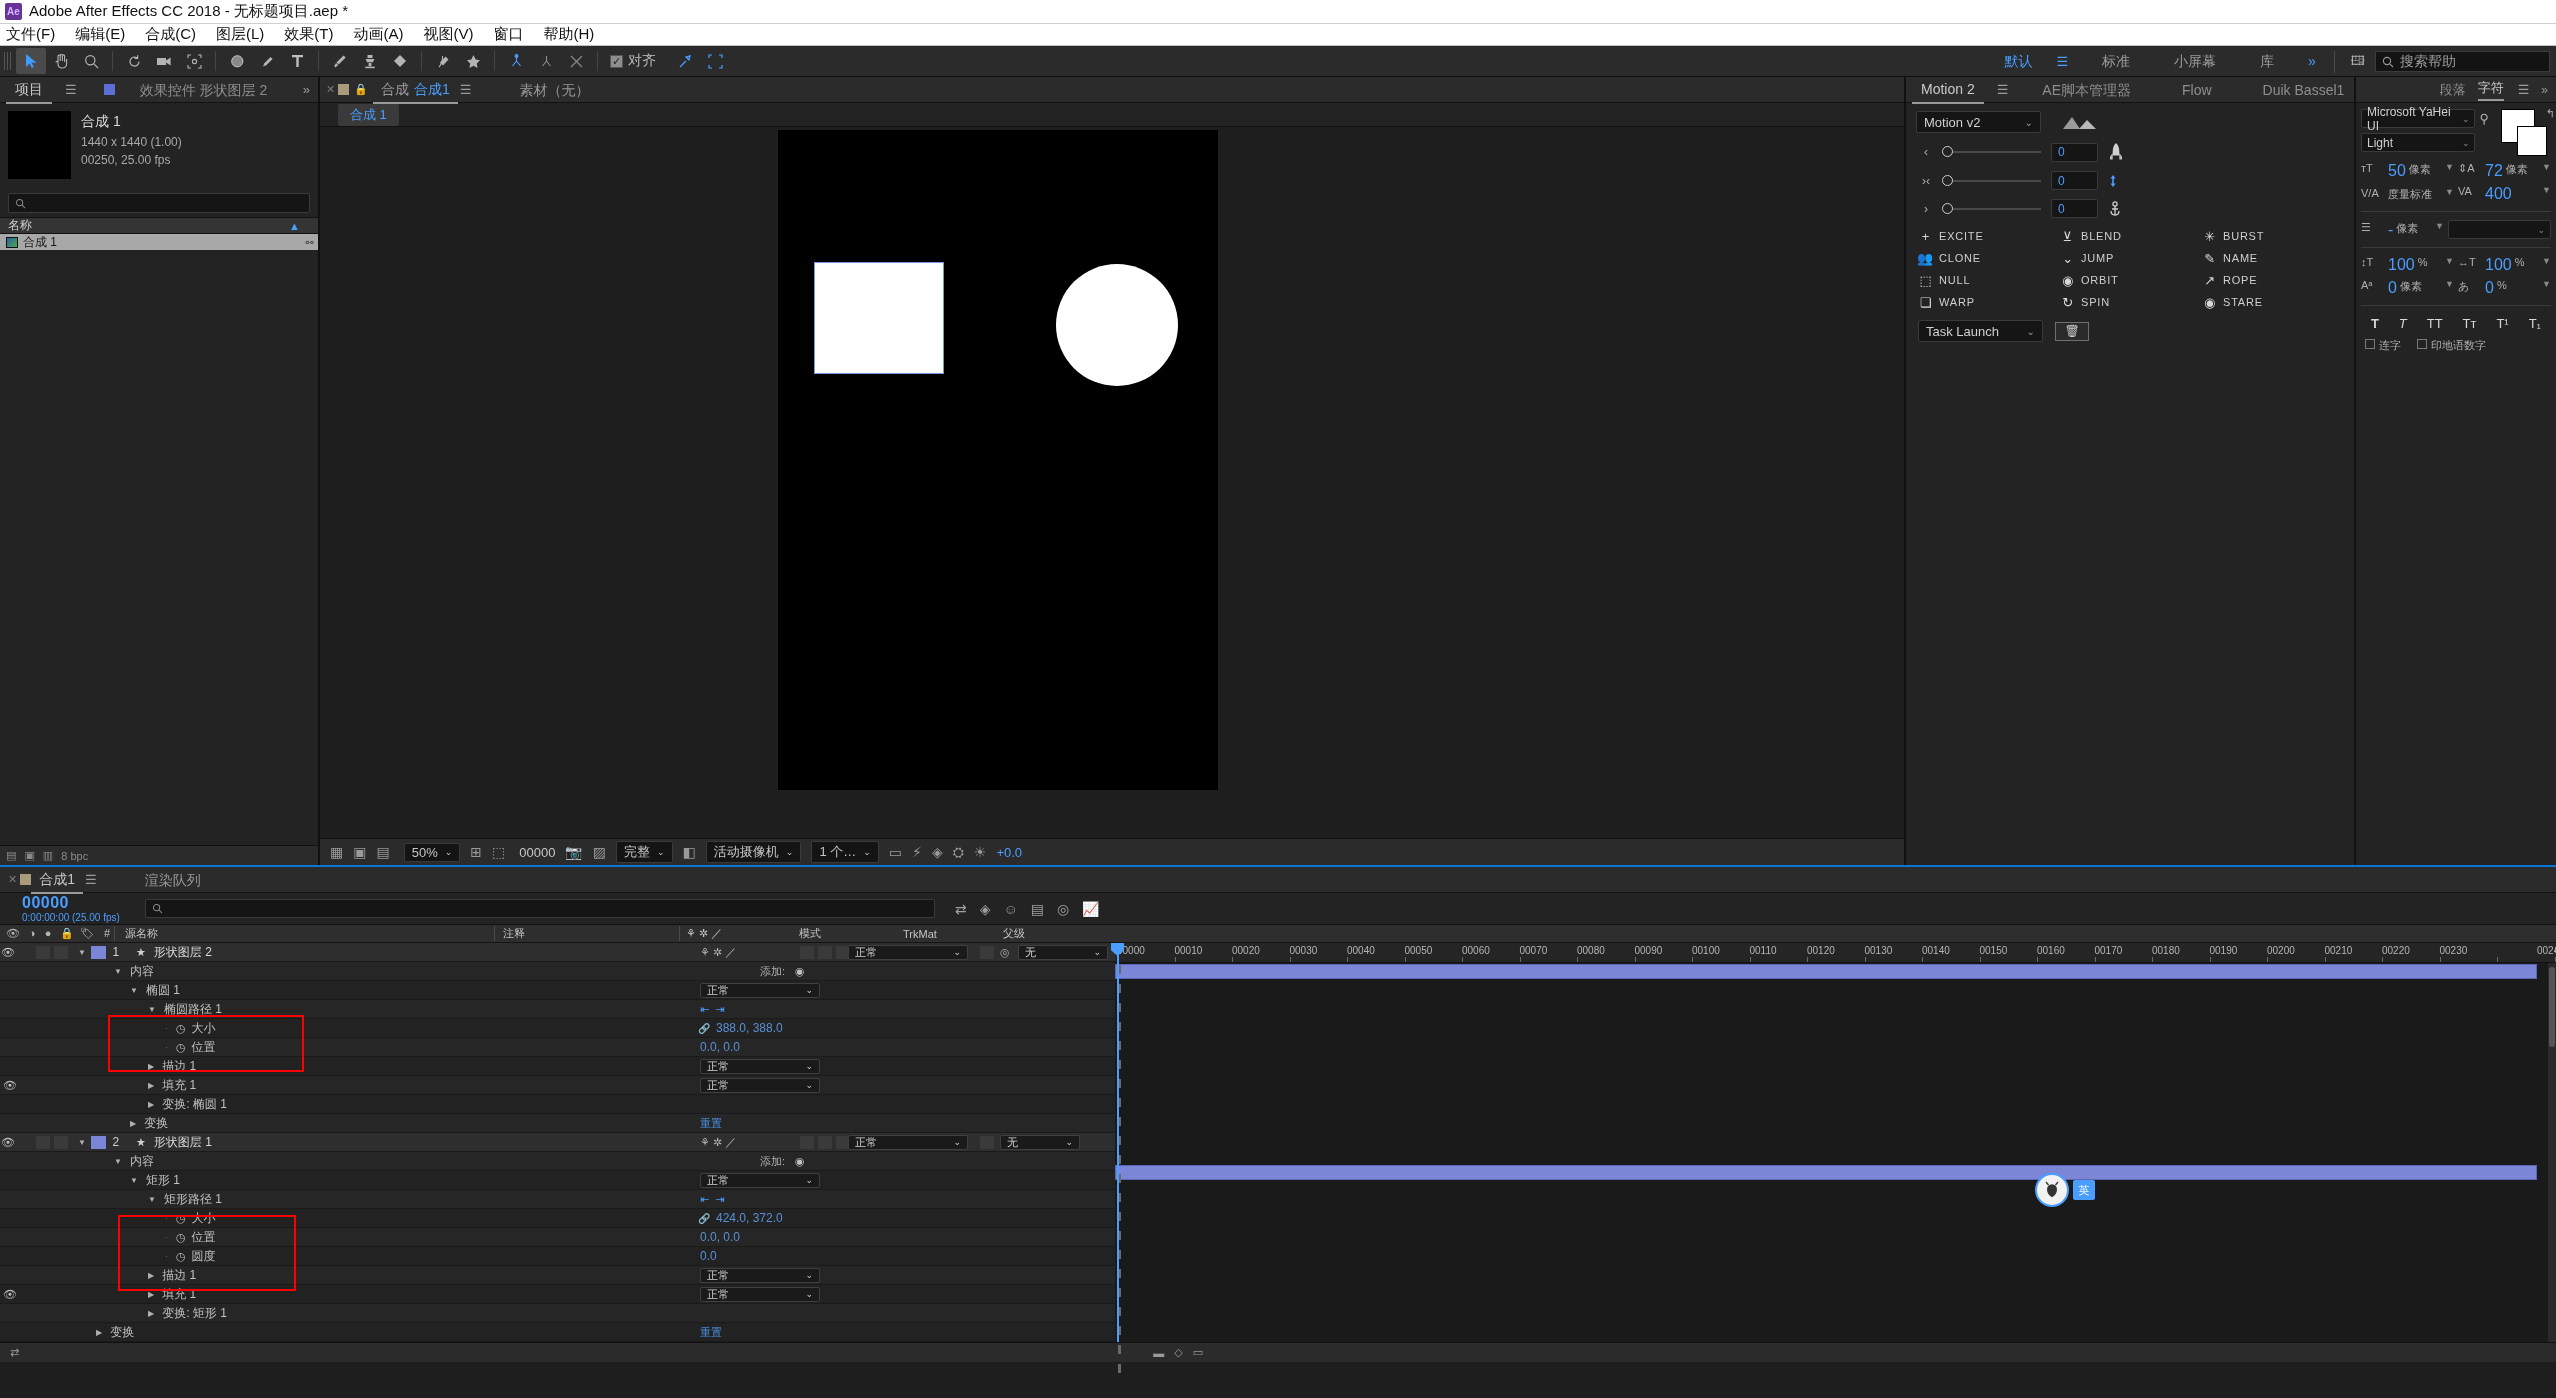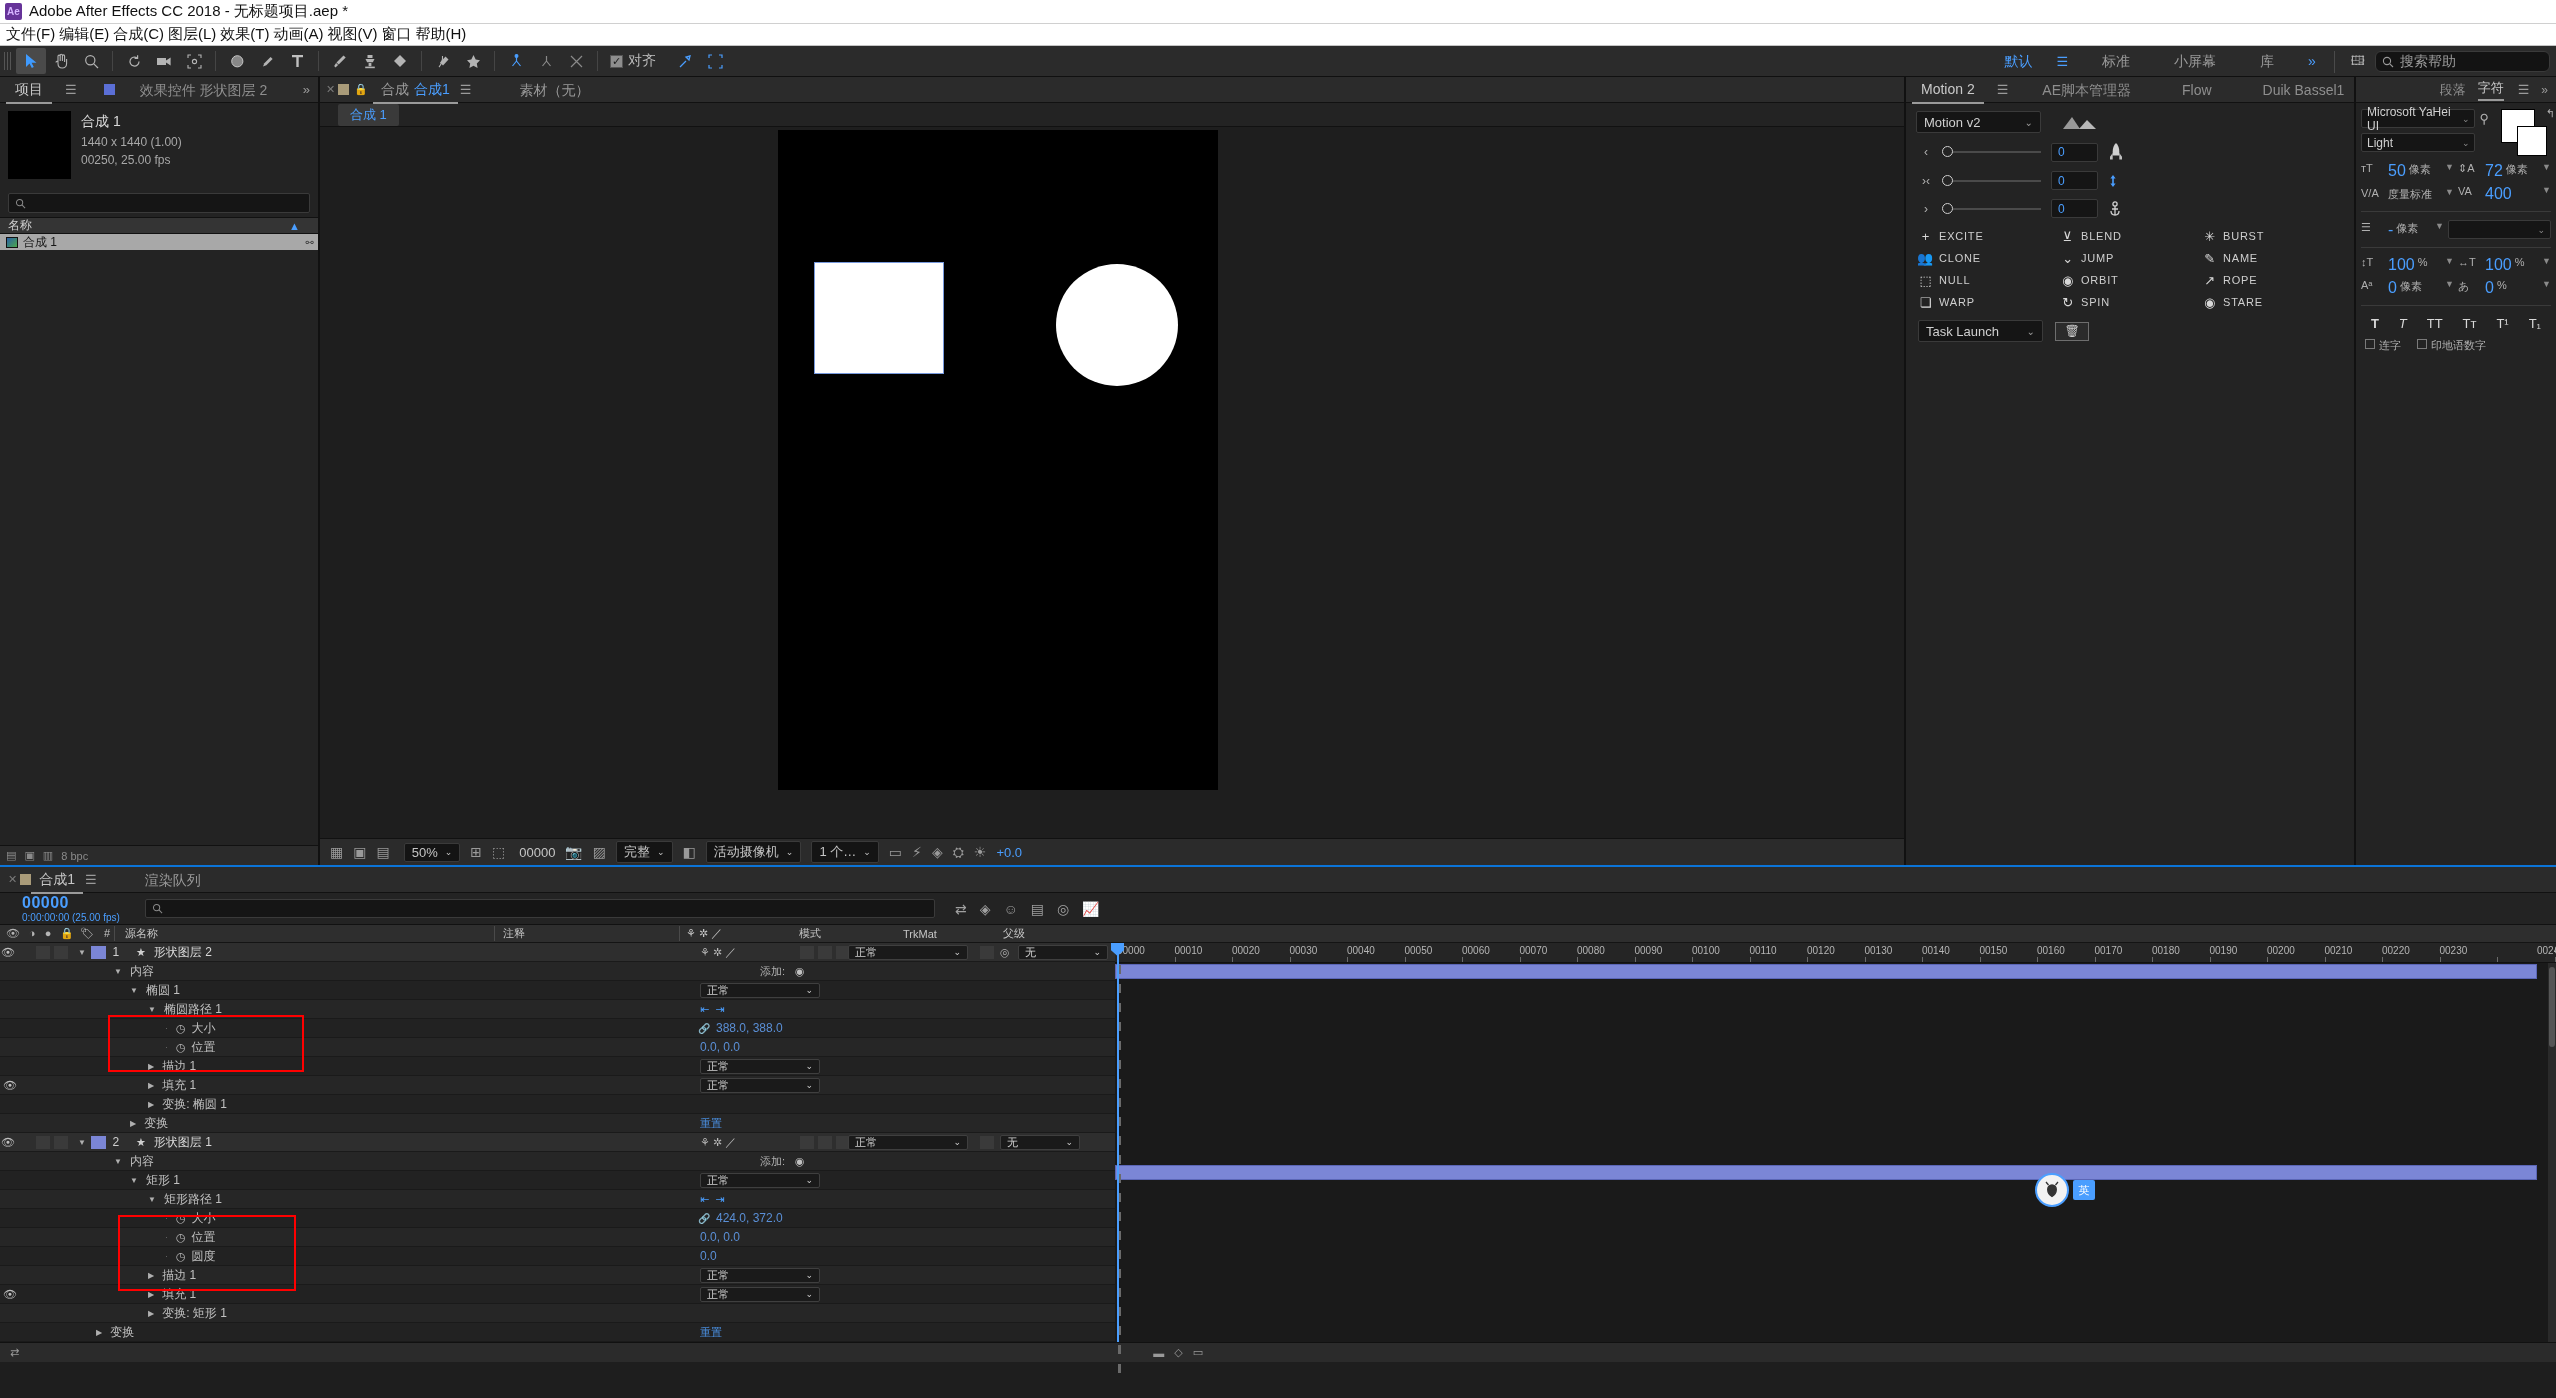--- a/index.html
+++ b/index.html
@@ -20,21 +20,21 @@
   .ae-logo{
     width:17px;height:17px;background:#663399;color:#d6b3ff;
     font-size:10px;font-weight:bold;display:flex;align-items:center;justify-content:center;
     border-radius:2px;margin-right:7px;
   }
   .title-text{ font-size:15px; color:#111; }
 
   
   .menubar{
     height:22px; background:#ffffff; color:#111; display:flex; align-items:center;
-    padding-left:6px; gap:4px; font-size:15px; border-bottom:1px solid #c4c4c4;
+    padding-left:6px; gap:20px; font-size:15px; border-bottom:1px solid #c4c4c4;
   }
   .menubar span{ cursor:default; }
 
   
   .toolbar{
     height:31px; background:#2b2b2b; display:flex; align-items:center;
     border-bottom:1px solid #101010; padding-left:4px; position:relative;
   }
   .tb-grip{ width:8px;height:18px;
     background:repeating-linear-gradient(to right,#555 0 1px,transparent 1px 3px);
@@ -47,21 +47,21 @@
   .tool svg{ display:block; }
   .tdiv{ width:1px;height:20px;background:#454545;margin:0 6px; }
   .align-box{ display:flex;align-items:center;gap:5px;margin-left:6px;color:#bdbdbd;font-size:14px;}
   .chk{ width:13px;height:13px;background:#8e8e8e;border:1px solid #555;
         color:#1a1a1a;font-size:11px;display:flex;align-items:center;justify-content:center;}
   .ws-area{ position:absolute; right:0; top:0; height:31px; display:flex; align-items:center; }
   .ws-tab{ padding:0 22px; font-size:14px; color:#9a9a9a; line-height:31px;}
   .ws-tab.active{ color:#4a9eff; }
   .ws-sep{ width:1px;height:22px;background:#4a4a4a;margin:0 6px;}
   .search-help{
-    width:175px;height:21px;background:#131313;border:1px solid #3a3a3a;border-radius:6px;
+    width:175px;height:21px;background:#131313;border:1px solid #3a3a3a;border-radius:0;
     display:flex;align-items:center;gap:6px;padding:0 6px;color:#9a9a9a;font-size:14px;margin-right:6px;
   }
 
   
   .mainrow{ display:flex; height:788px; background:#1e1e1e; }
 
   
   .projpanel{ width:320px; background:#232323; border-right:2px solid #111; display:flex; flex-direction:column;}
   .paneltabs{
     height:26px; background:#2b2b2b; display:flex; align-items:center; gap:11px;

